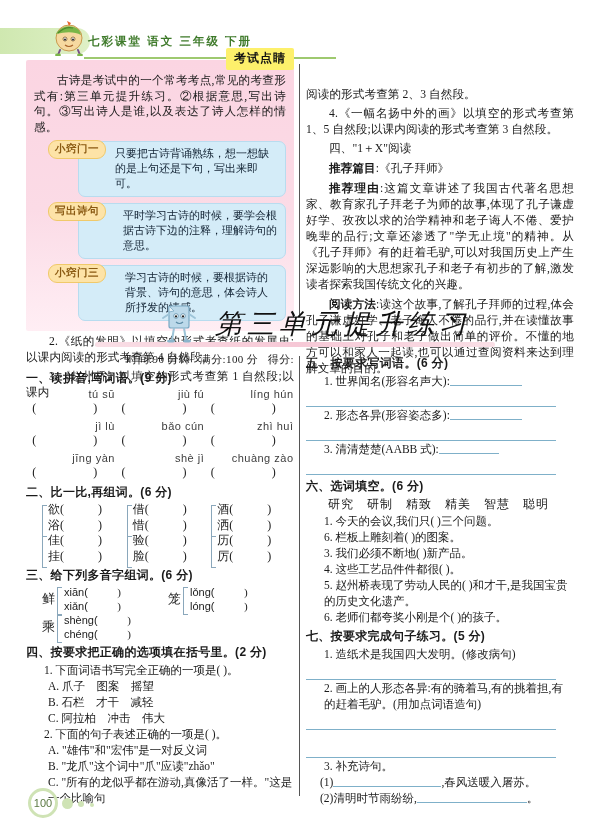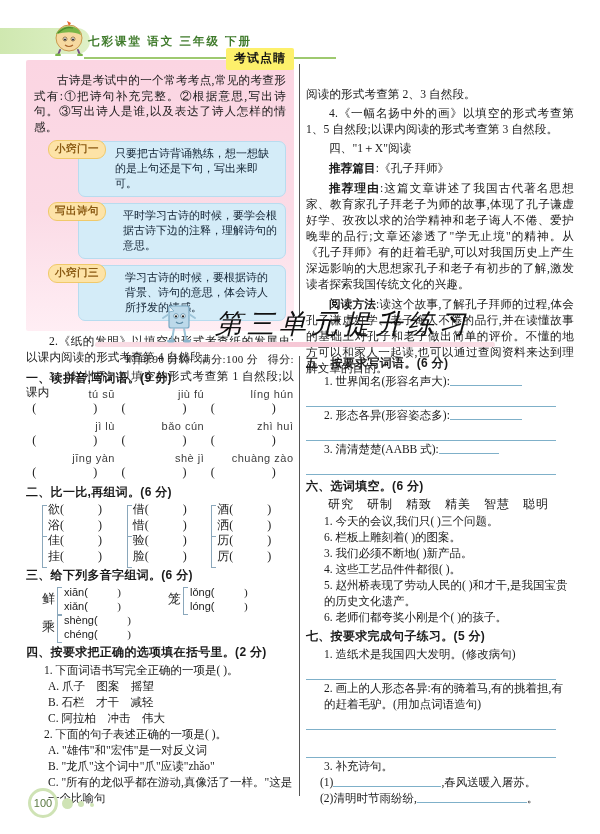--- a/index.html
+++ b/index.html
@@ -214,21 +214,21 @@
     <div class="header-rule"></div>
     <div class="header-title">七彩课堂  语文  三年级  下册</div>
   </div>
 
   <div class="top-area">
     <div class="divider"></div>
 
     <div class="col col-left">
       <div class="exam-box">
         <div class="exam-tag">考试点睛</div>
-        <div class="exam-intro">古诗是考试中的一个常考考点,常见的考查形式有:①把诗句补充完整。②根据意思,写出诗句。③写出诗人是谁,以及表达了诗人怎样的情感。</div>
+        <div class="exam-intro">古诗是考试中的一个常考考点,常见的考查形式有:第三单元提升练习。②根据意思,写出诗句。③写出诗人是谁,以及表达了诗人怎样的情感。</div>
 
         <div class="tip-row">
           <div class="tip-label">小窍门一</div>
           <div class="tip-bubble">只要把古诗背诵熟练，想一想缺的是上句还是下句，写出来即可。</div>
         </div>
         <div class="tip-row">
           <div class="tip-label">写出诗句</div>
           <div class="tip-bubble indent2">平时学习古诗的时候，要学会根据古诗下边的注释，理解诗句的意思。</div>
         </div>
         <div class="tip-row">

